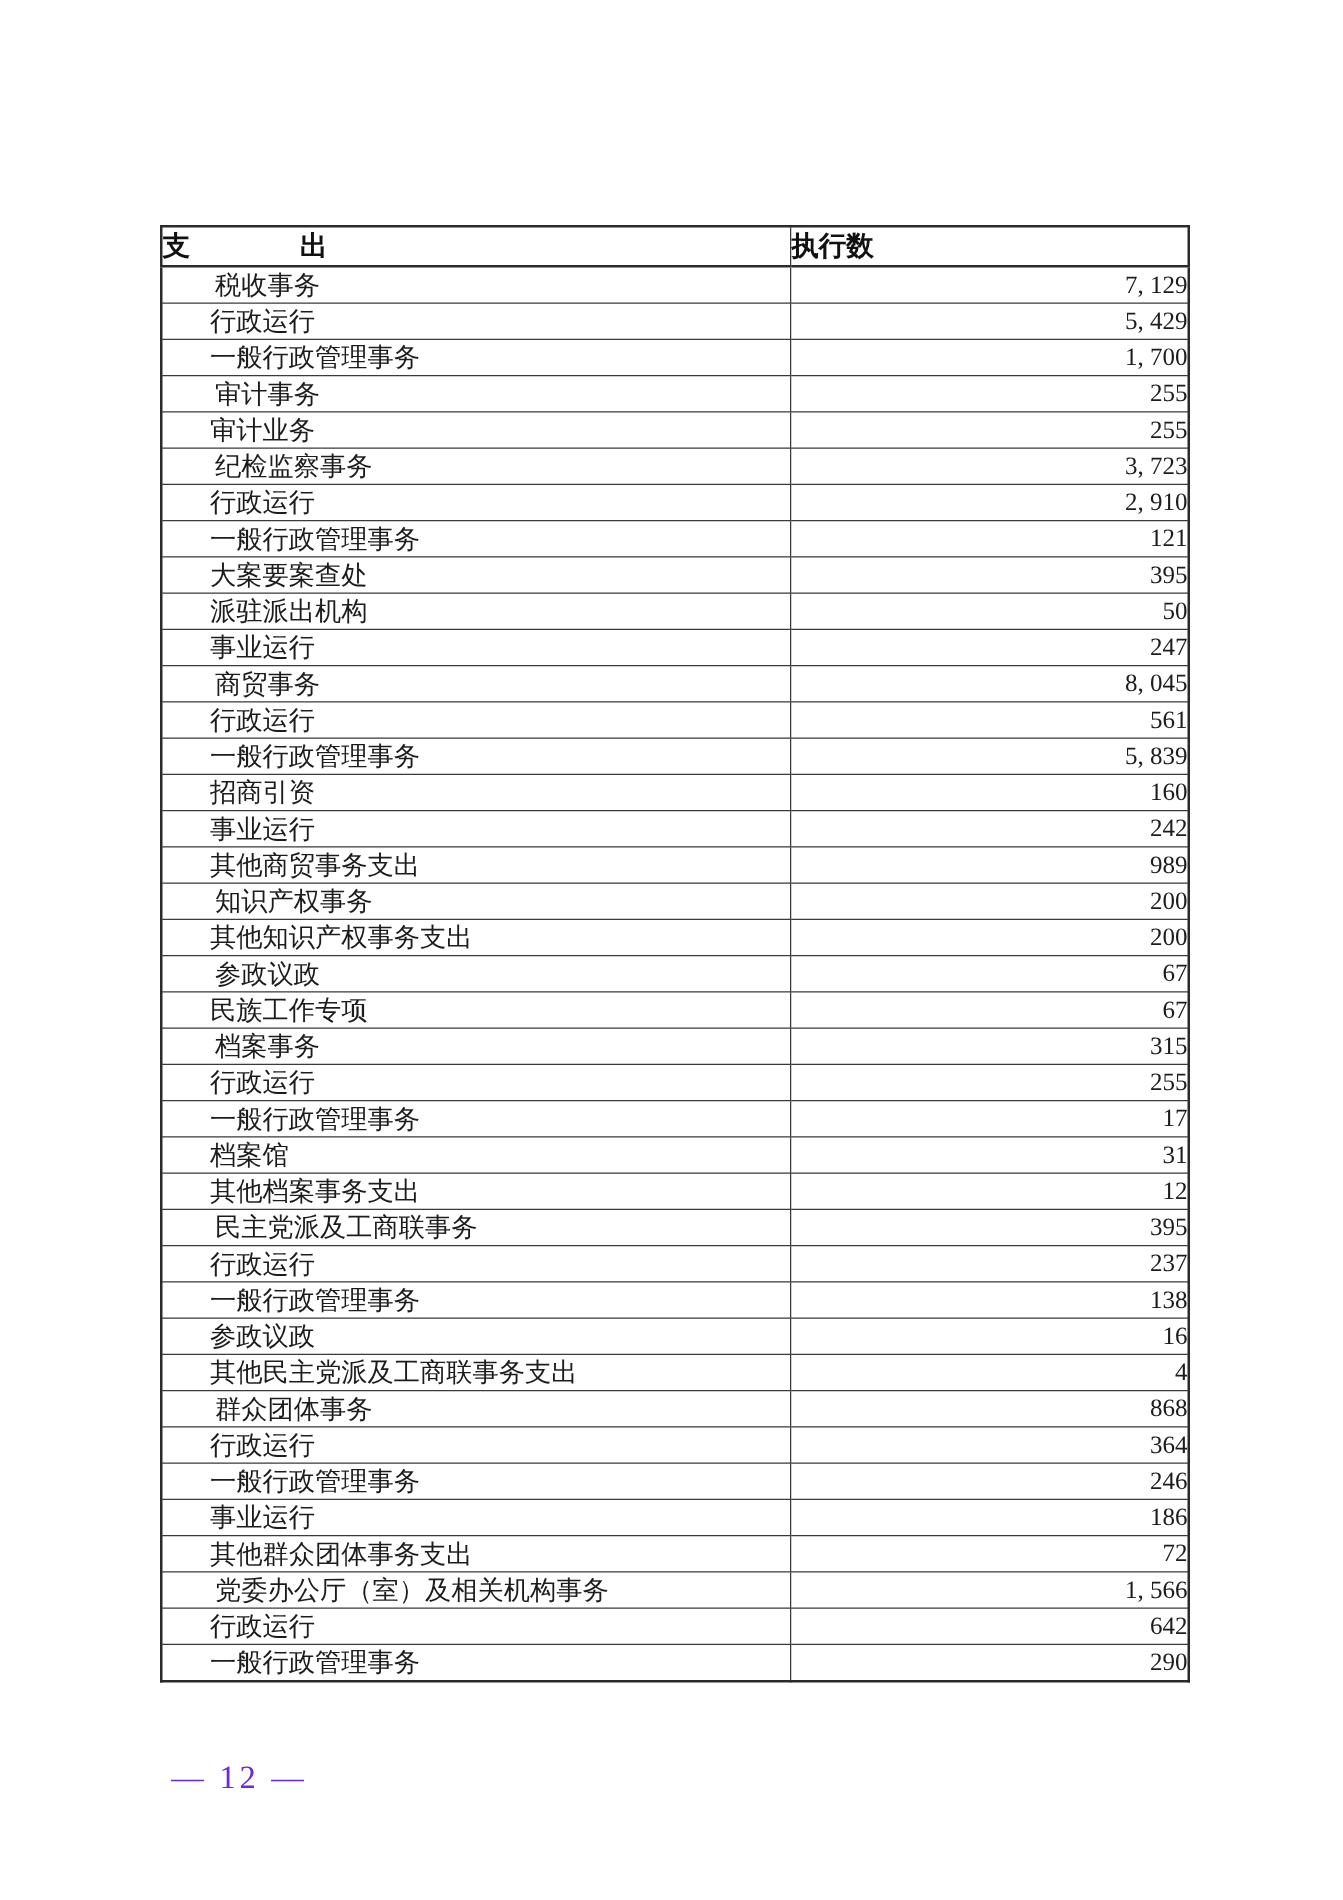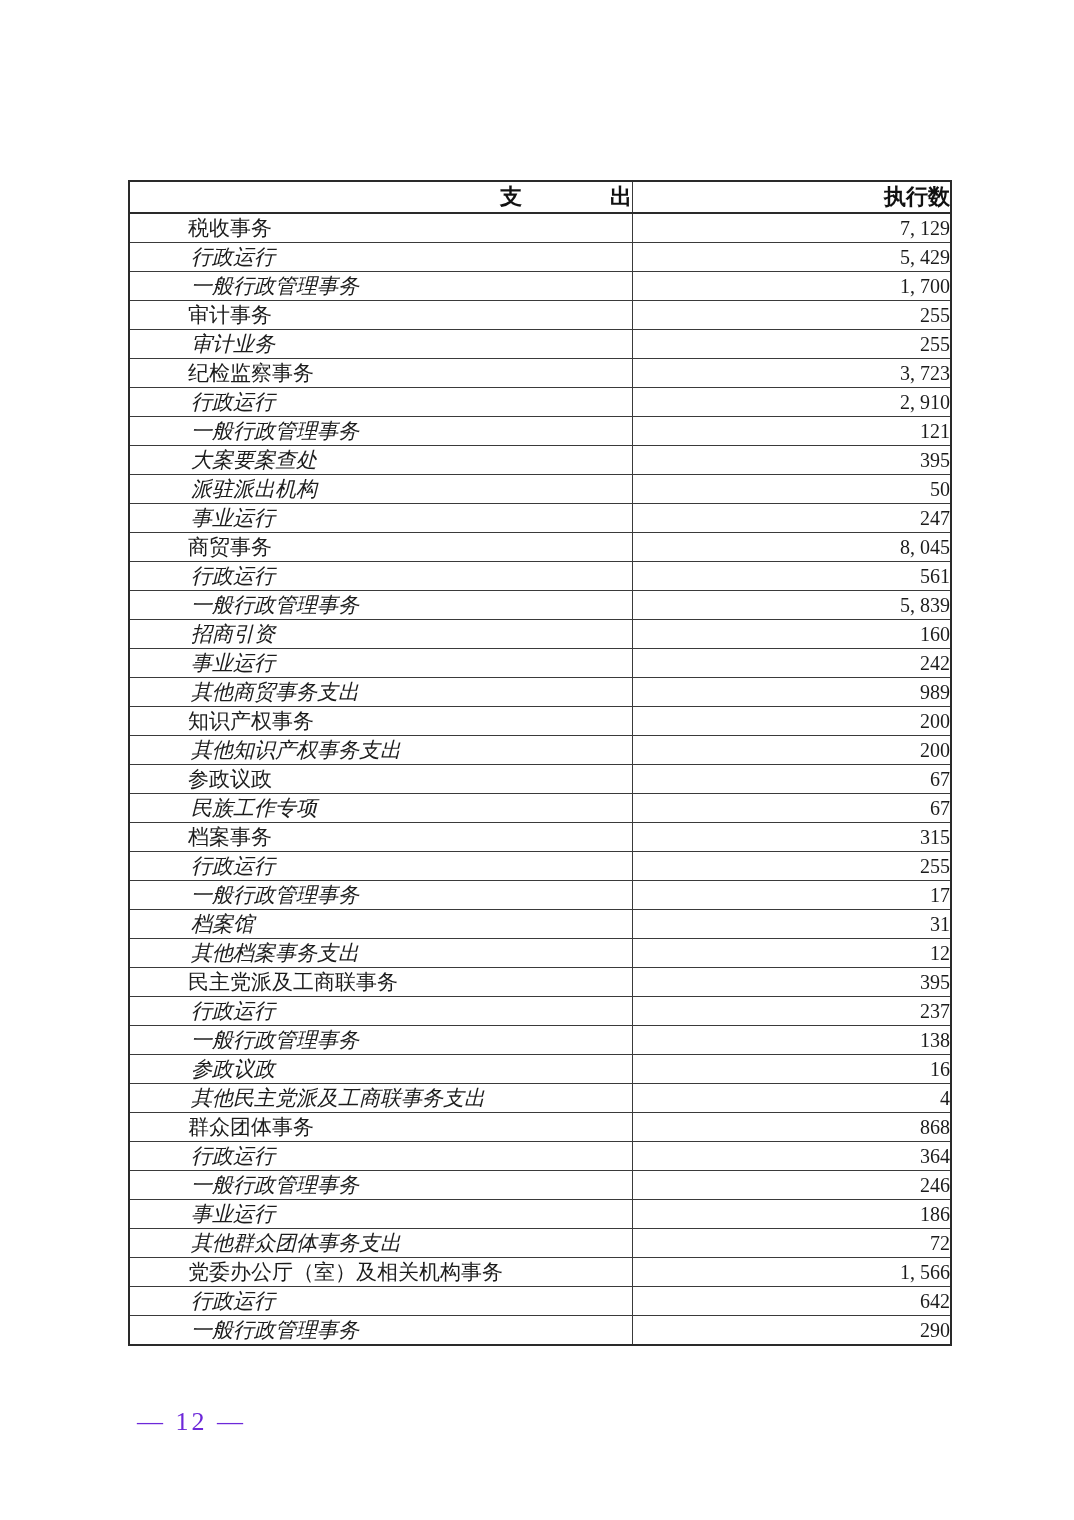--- a/index.html
+++ b/index.html
@@ -30,32 +30,32 @@
     border: 1px solid #3a3a3a;
     height: 28px;
     padding: 0;
     overflow: hidden;
     white-space: nowrap;
     vertical-align: middle;
   }
   .budget-table th {
     border-bottom: 2px solid #2a2a2a;
     font-weight: bold;
-    text-align: right;
+    text-align: left;
     font-size: 22px;
     color: #111111;
   }
   .col-exp  { width: 502px; }
   .col-val  { width: 317px; }
   .cell-label {
     text-align: left;
     font-size: 21px;
   }
-  .cell-label.level-1 { padding-left: 58px; }
-  .cell-label.level-2 { padding-left: 61px; font-style: italic; }
+  .cell-label.level-1 { padding-left: 42px; }
+  .cell-label.level-2 { padding-left: 38px; }
   .cell-value {
     text-align: right;
     padding-right: 6px;
     font-size: 20px;
     font-family: "Liberation Serif", "DejaVu Serif", serif;
     margin-top: 24px;
   }
   .page-footer {
     position: absolute;
     left: 137px;

